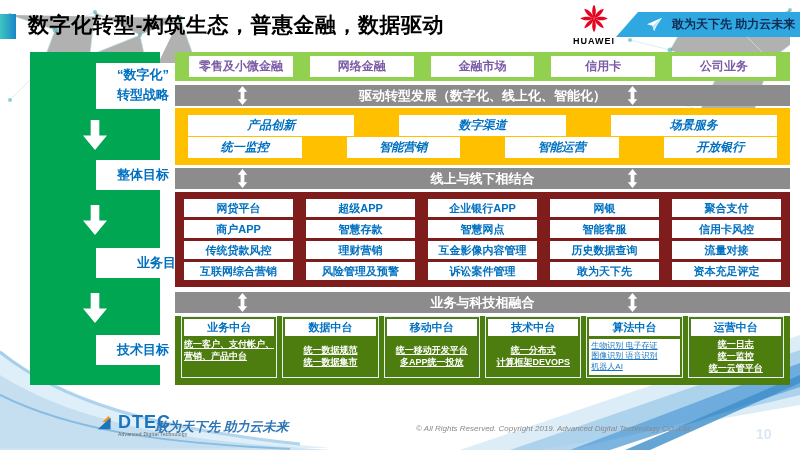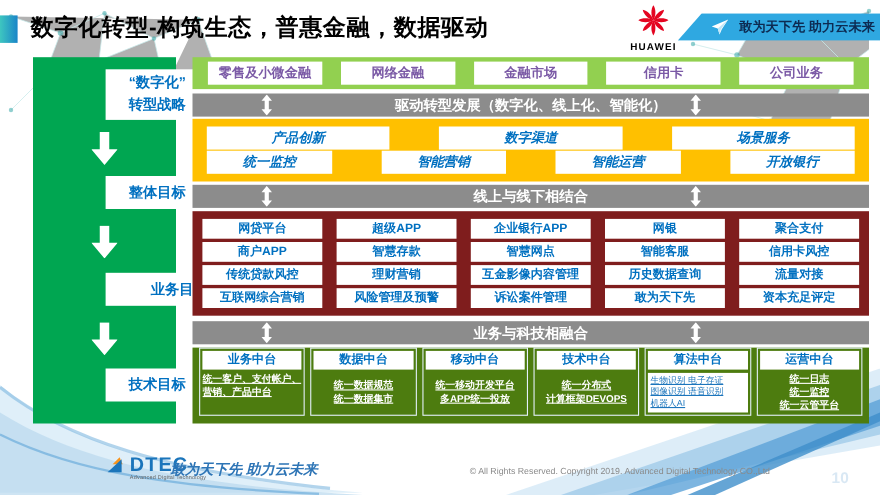--- a/index.html
+++ b/index.html
@@ -65,21 +65,21 @@
   .p-body.left{text-align:left;align-items:flex-start;justify-content:flex-start;}
   .p-body.white{background:#fff;color:#1C75BC;font-size:8px;font-weight:normal;
     text-align:left;align-items:flex-start;justify-content:flex-start;padding:2px;}
 
   
   .adtec{left:96px;top:413px;display:flex;align-items:flex-start;}
   .adtec-text{margin-left:2px;}
   .adtec-name{font-size:18px;font-weight:bold;color:#1B75BB;line-height:18px;letter-spacing:1px;}
   .adtec-sub{font-size:5px;color:#666;letter-spacing:.2px;}
   .f-slogan{left:155px;top:418px;font-size:13px;font-weight:bold;font-style:italic;color:#2E75B6;}
-  .copyright{left:416px;top:424px;font-size:8px;color:#8a8a8a;white-space:nowrap;margin-left:11px;}
+  .copyright{left:416px;top:424px;font-size:8px;font-style:italic;color:#8a8a8a;white-space:nowrap;}
   .pagenum{left:756px;top:426px;font-size:14px;font-weight:bold;color:#D9E8F4;z-index:5;}
 
   .deco{pointer-events:none;}
   .z-top{z-index:3;}
 </style>
 </head>
 <body>
 
 <svg class="abs deco" style="left:0;top:0" width="230" height="120" viewBox="0 0 230 120">
   <g stroke="#49b8b8" stroke-width="0.7" opacity="0.3">

